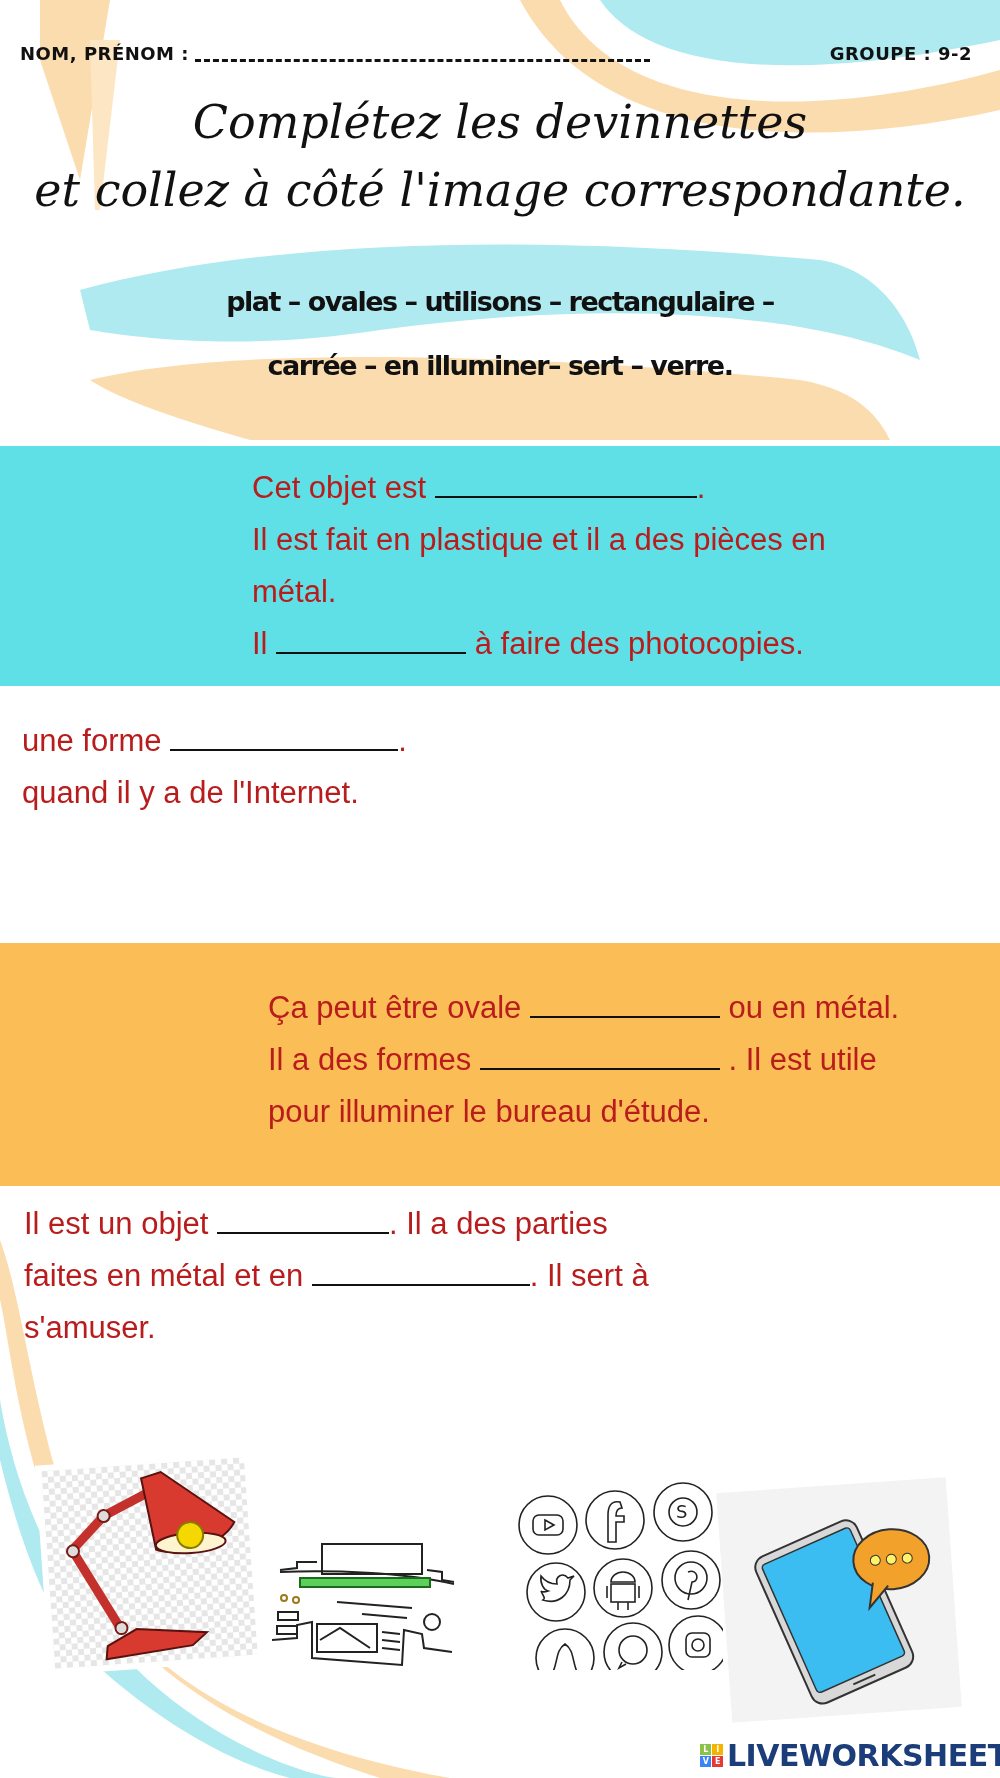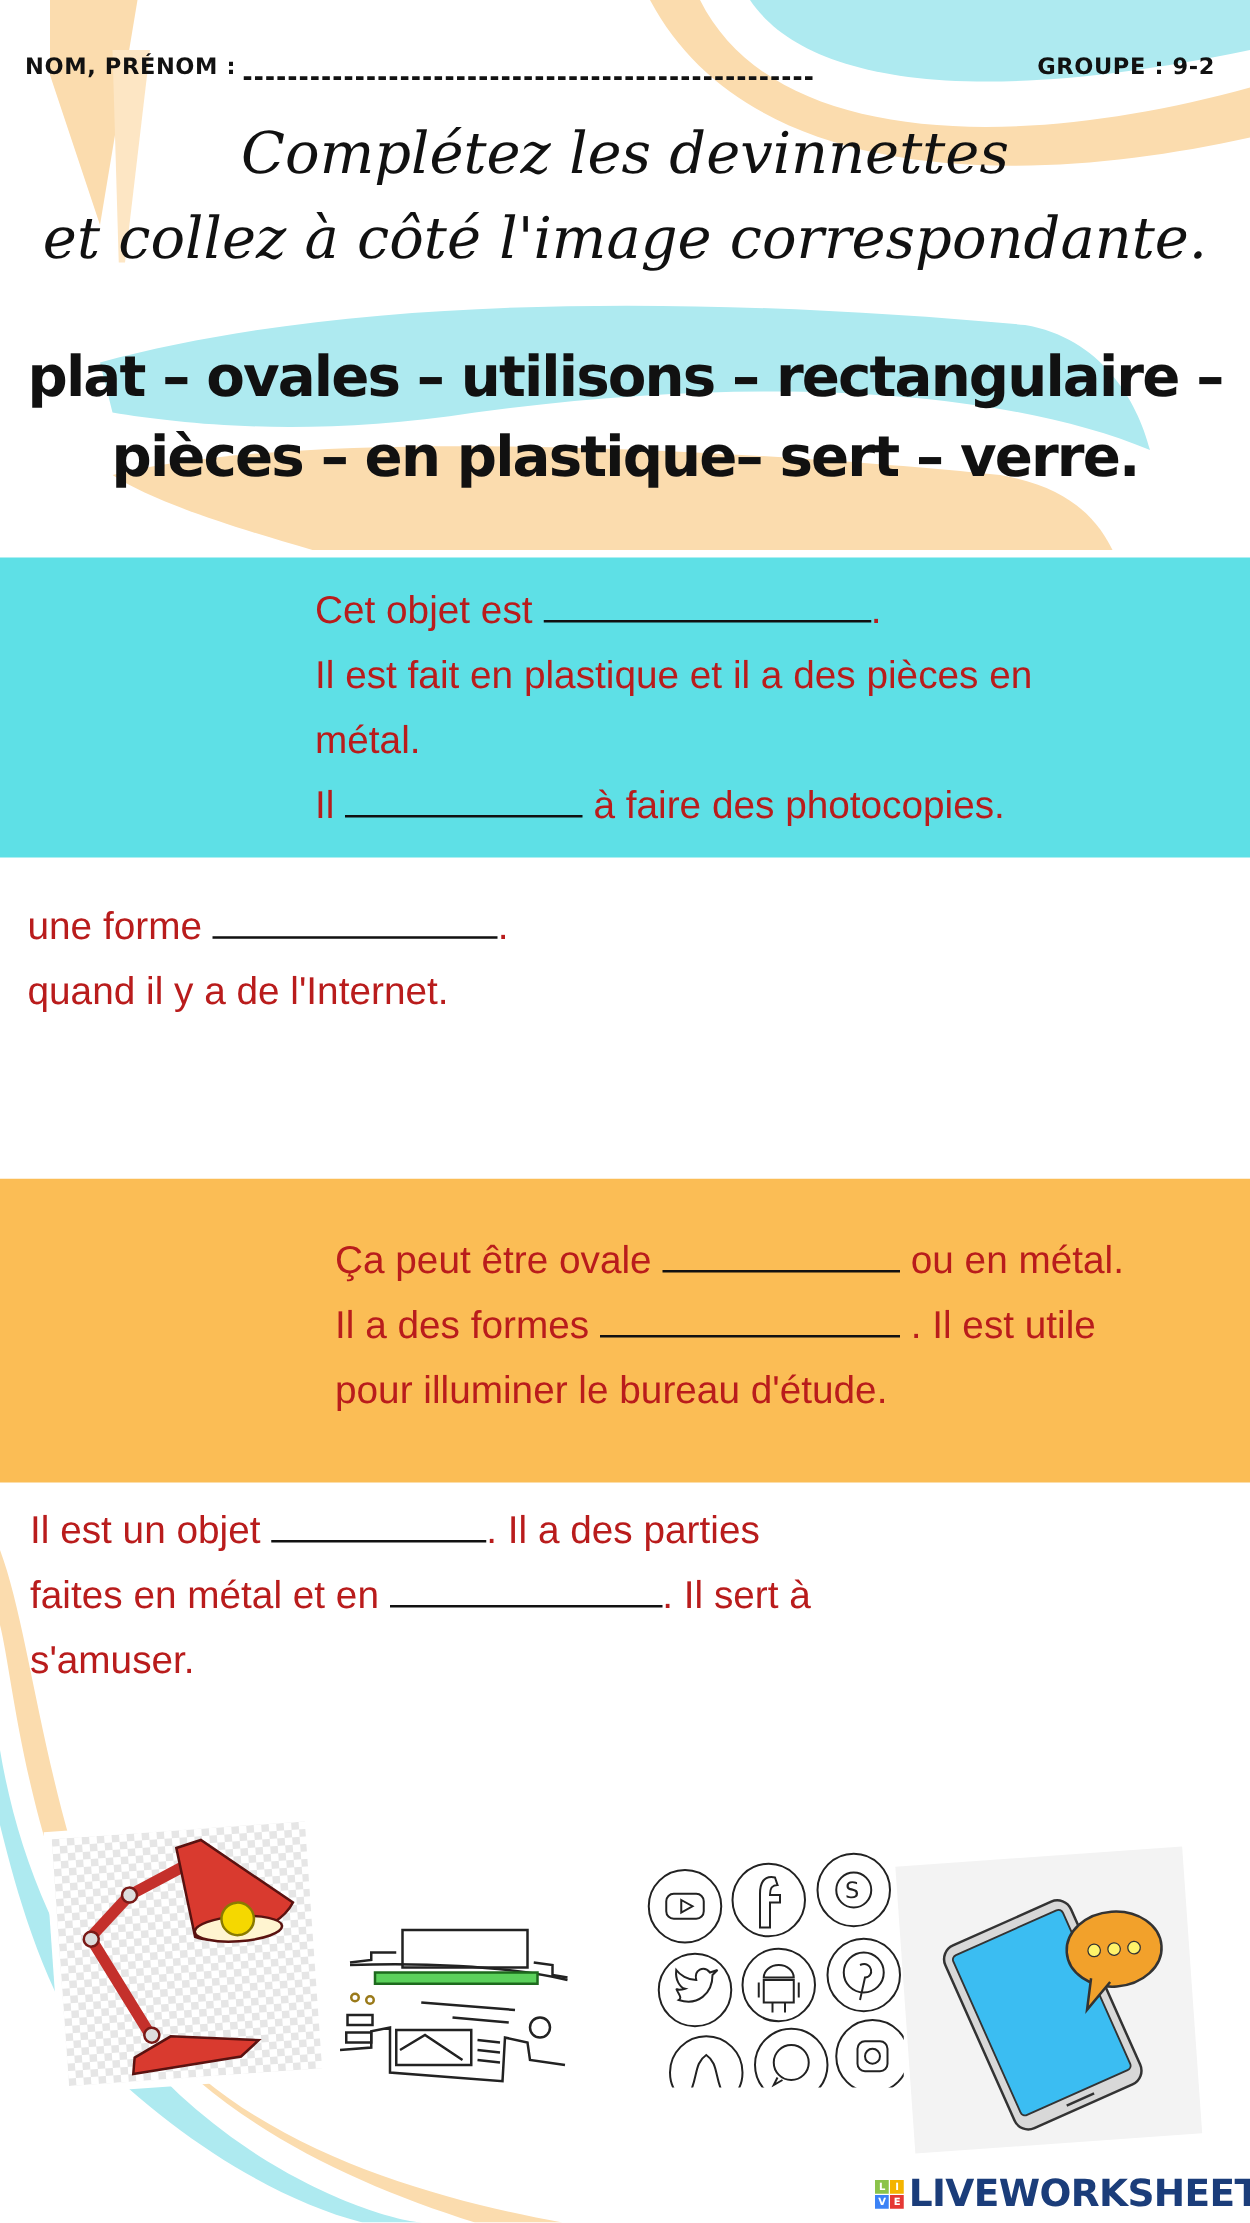--- a/index.html
+++ b/index.html
@@ -6,29 +6,29 @@
     body {
       width: 1000px; height: 1778px; position: relative; overflow: hidden;
       background: #ffffff; font-family: "Liberation Sans", sans-serif; color: #111;
     }
     .deco { position: absolute; pointer-events: none; }
     .header-row {
       position: absolute; top: 38px; left: 20px; right: 28px; height: 30px;
       display: flex; justify-content: space-between; align-items: center;
       font-family: "DejaVu Sans", sans-serif; font-weight: bold; font-size: 18px; letter-spacing: 0.5px;
     }
-    .name-field { display: flex; align-items: flex-end; gap: 6px; }
+    .name-field { display: flex; align-items: center; gap: 6px; }
     .name-line { display: inline-block; width: 455px; border-bottom: 3px dashed #111; height: 14px; }
     .title {
       position: absolute; top: 88px; left: 0; width: 1000px; text-align: center;
       font-family: "DejaVu Serif", serif; font-style: italic; font-size: 46px; line-height: 68px;
     }
     .wordbank {
       position: absolute; top: 270px; left: 0; width: 1000px; text-align: center;
-      font-family: "DejaVu Sans", sans-serif; font-weight: bold; font-size: 45px; line-height: 64px;
+      font-family: "DejaVu Sans", sans-serif; font-weight: bold; font-size: 27px; line-height: 64px;
       letter-spacing: -1.5px;
     }
     .band { position: absolute; left: 0; width: 1000px; }
     .band-blue { top: 446px; height: 240px; background: #5ee0e6; }
     .band-orange { top: 943px; height: 243px; background: #fbbd55; }
     .riddle {
       position: absolute; font-size: 31px; line-height: 52px; color: #b91c1c;
     }
     .blank { display: inline-block; border-bottom: 2px solid #111; height: 24px; vertical-align: baseline; }
     .r1 { top: 462px; left: 252px; width: 740px; }
@@ -65,21 +65,21 @@
   <span>GROUPE : 9-2</span>
 </div>
 
 <div class="title">
   <div>Complétez les devinnettes</div>
   <div>et collez à côté l'image correspondante.</div>
 </div>
 
 <div class="wordbank">
   <div>plat – ovales – utilisons – rectangulaire –</div>
-  <div>pièces – en plastique– sert – verre.</div>
+  <div>carrée – en illuminer– sert – verre.</div>
 </div>
 
 <div class="band band-blue"></div>
 <div class="band band-orange"></div>
 
 <div class="riddle r1">
   <div><span>Cet objet est </span><span class="blank" style="width:262px"></span><span>.</span></div>
   <div>Il est fait en plastique et il a des pièces en</div>
   <div>métal.</div>
   <div><span>Il </span><span class="blank" style="width:190px"></span><span> à faire des photocopies.</span></div>

